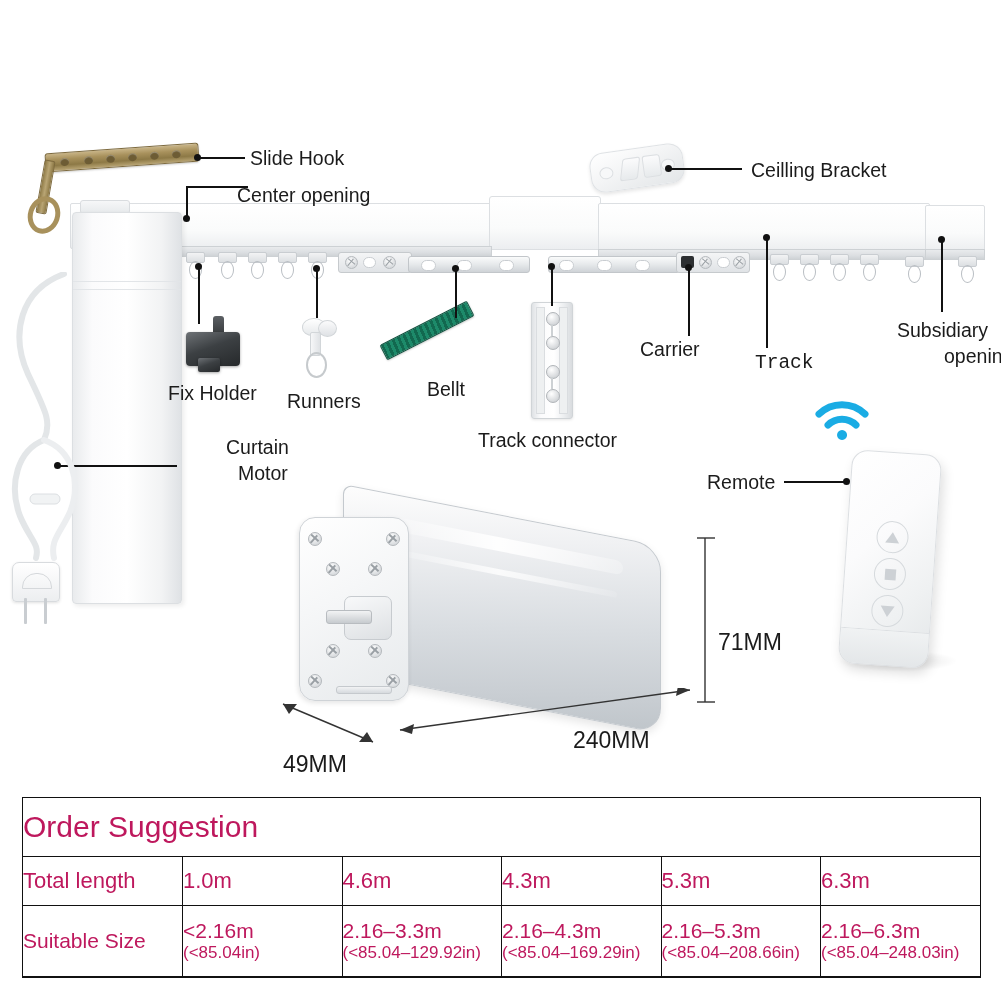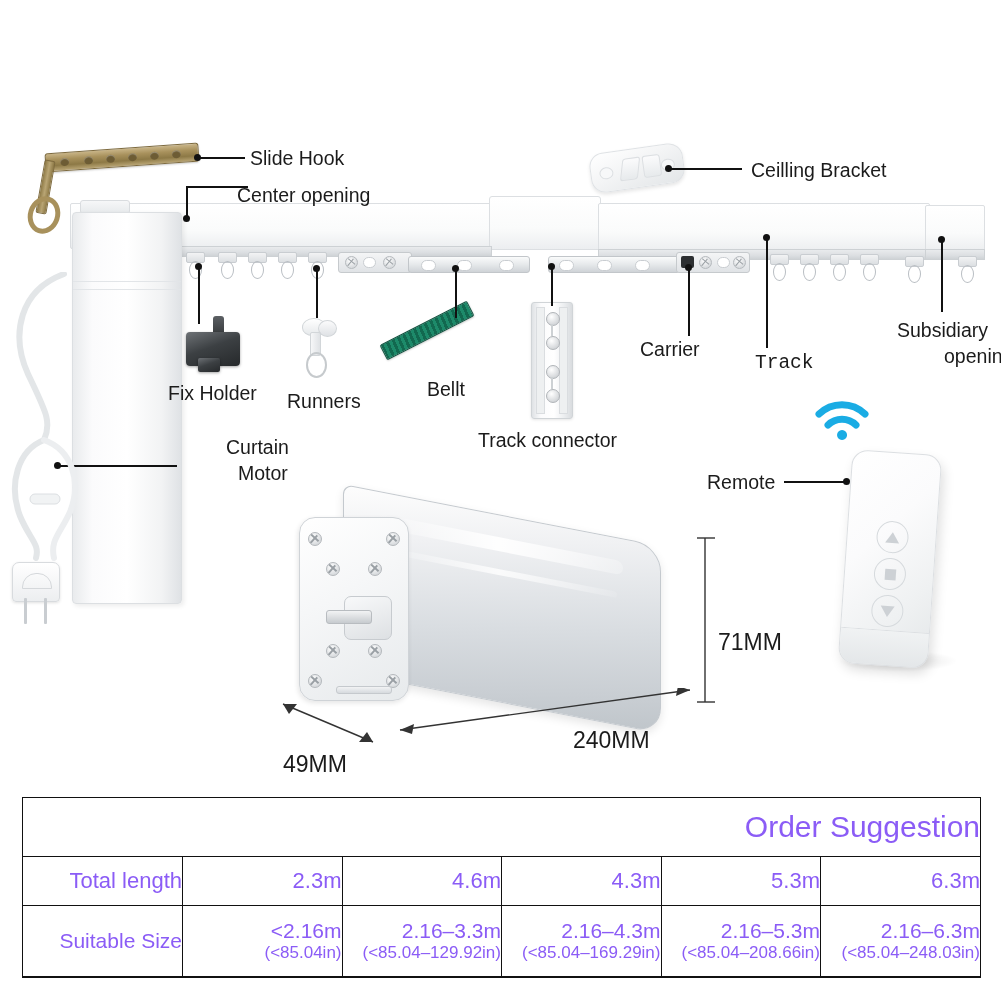--- a/index.html
+++ b/index.html
@@ -281,23 +281,23 @@
 
   
   .tablewrap{
     position:absolute;left:22px;top:797px;width:957px;
     border:1.6px solid #111;
     background:#fff;
   }
   table{border-collapse:collapse;width:100%;table-layout:fixed;}
   td{
     border:1.3px solid #111;
-    text-align:right;
+    text-align:left;
     vertical-align:middle;
-    color:#8b5cf6;
+    color:#be185d;
     padding:0;
   }
   .t-title{
     font-size:30px;height:58px;border-top:none;border-left:none;border-right:none;
   }
   .t-row td{height:48px;font-size:22px;}
   .t-row2 td{height:70px;font-size:21px;line-height:1.18;}
   .t-row2 .sub{font-size:17px;display:block;}
   .t-head{font-size:22px;}
   td.nolt{border-left:none;}
@@ -583,21 +583,21 @@
   <div class="lbl" style="left:707px;top:470px;">Remote</div>
 
   <div class="tablewrap">
     <table>
       <tbody>
           <tr>
         <td class="t-title nolt nort" colspan="6">Order Suggestion</td>
       </tr>
       <tr class="t-row">
         <td class="t-head nolt" style="width:16.8%">Total length</td>
-        <td style="width:13.2%">2.3m</td>
+        <td style="width:13.2%">1.0m</td>
         <td style="width:17.5%">4.6m</td>
         <td style="width:18.5%">4.3m</td>
         <td style="width:17%">5.3m</td>
         <td class="nort" style="width:17%">6.3m</td>
       </tr>
       <tr class="t-row2">
         <td class="t-head nolt">Suitable Size</td>
         <td>
           <span>&lt;2.16m</span>
           <span class="sub">(&lt;85.04in)</span>

